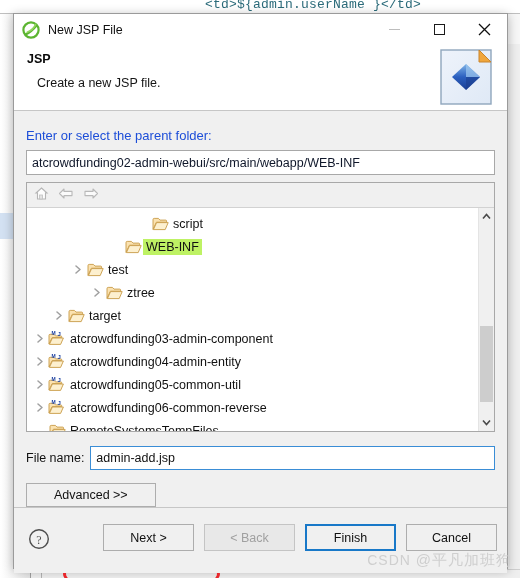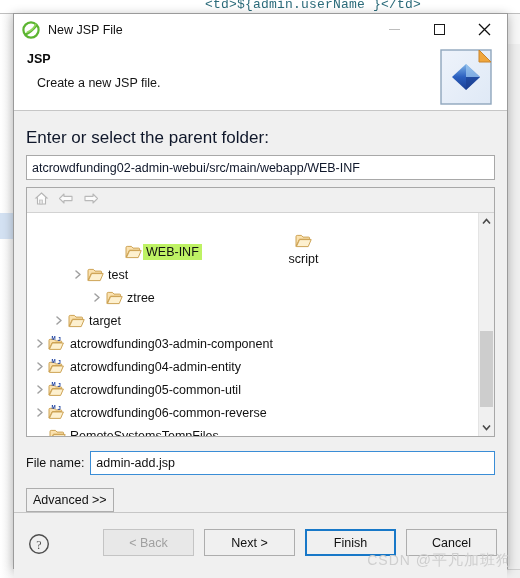--- a/index.html
+++ b/index.html
@@ -111,21 +111,21 @@
   .hdr-banner-icon { position: absolute; right: 8px; top: -1px; }
 
   
   .body {
     flex: 1 1 auto;
     background: #f0f0f0;
     position: relative;
     padding: 0 12px;
   }
   .lbl-parent {
-    font-size: 17px; color: #0f172a;
+    font-size: 13px; color: #1d4ed8;
     margin-top: 17px;
   }
   .path-input {
     margin-top: 7px;
     height: 25px;
     background: #ffffff;
     border: 1px solid #a8a8a8;
     display: flex; align-items: center;
     padding: 0 5px;
     font-size: 12.5px; color: #0f172a;
@@ -189,21 +189,21 @@
   .fname-input {
     margin-left: 6px; flex: 1 1 auto; height: 24px;
     background: #ffffff; border: 1px solid #3a8dd6;
     display: flex; align-items: center; padding: 8px 5px;
     font-size: 12.5px; color: #111;
   }
 
   .adv-btn {
     margin-top: 13px;
     display: inline-flex; align-items: center; justify-content: center;
-    height: 24px; padding: 0 6px;
+    height: 24px; padding: 0 27px;
     background: #f0f0f0; border: 1px solid #adadad;
     font-size: 12.5px; color: #111;
   }
 
   
   .footer {
     flex: 0 0 66px;
     border-top: 1px solid #c6c6c6;
     background: #f0f0f0;
     position: relative;
@@ -332,21 +332,21 @@
         </span>
         <span>
           <svg width="16" height="13" viewBox="0 0 16 13">
             <path d="M10 2 L14.5 6.5 L10 11 L10 8.6 L2 8.6 L2 4.4 L10 4.4 Z" fill="#fbfbfb" stroke="#b9b9b9" stroke-width="1.1" stroke-linejoin="round"></path>
           </svg>
         </span>
       </div>
 
       <div class="tree-scroll">
         <div class="tree-list" id="tree-list">
-            <div class="trow" style="padding-left: 86px; flex-direction: column;">
+            <div class="trow" style="padding-left: 109px;">
               <span class="arrow"></span>
               <span class="ficon">
                 <svg width="17" height="14" viewBox="0 0 17 14">
                   <path d="M1 2.6 A1.2 1.2 0 0 1 2.2 1.4 L6.4 1.4 L8 3.1 L13.6 3.1 A1 1 0 0 1 14.6 4.1 L14.6 5.2 L4.4 5.2 L1 12.4 Z" fill="#fbe2b0" stroke="#c79a45" stroke-width="0.9"></path>
                   <path d="M4.6 5.6 L16.2 5.6 L13.2 12.6 L1.4 12.6 Z" fill="#fdf0cf" stroke="#c79a45" stroke-width="0.9"></path>
                 </svg>
               </span>
               <span class="tlabel">script</span>
             </div>
             <div class="trow selected" style="padding-left: 82px;">
@@ -506,22 +506,22 @@
   </div>
 
   <div class="footer">
     <span class="help-icon">
       <svg width="22" height="22" viewBox="0 0 22 22">
         <circle cx="11" cy="11" r="9.3" fill="none" stroke="#4d4d4d" stroke-width="1.4"></circle>
         <text x="11" y="15.6" font-size="12" font-family="Liberation Serif, serif" fill="#4d4d4d" text-anchor="middle">?</text>
       </svg>
     </span>
     <div class="fbtns">
+      <div class="fbtn">Next &gt;</div>
       <div class="fbtn disabled">&lt; Back</div>
-      <div class="fbtn">Next &gt;</div>
       <div class="fbtn default">Finish</div>
       <div class="fbtn">Cancel</div>
     </div>
   </div>
 </div>
 
 <div class="watermark">
   <span>CSDN </span><span class="wm-cn">@平凡加班狗</span>
 </div>
 

